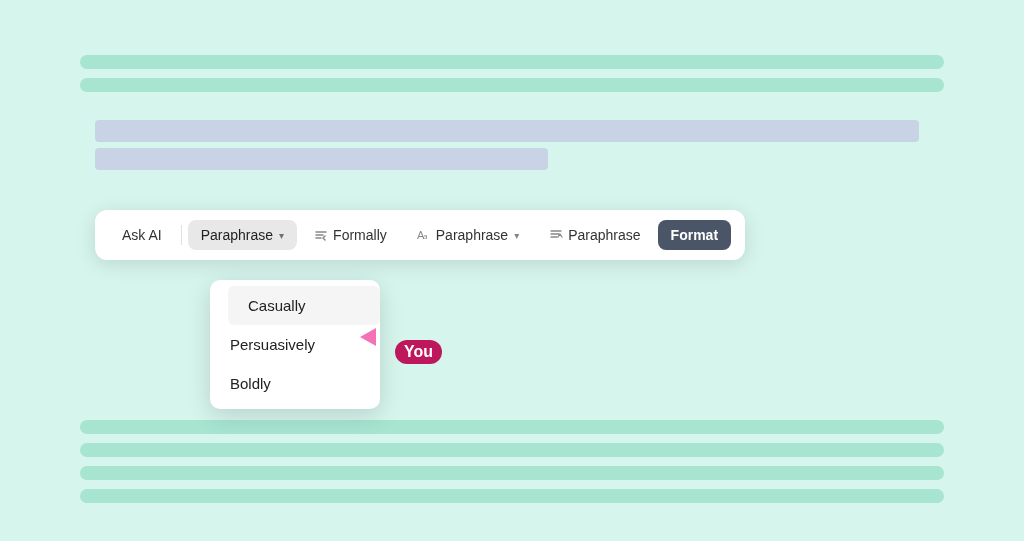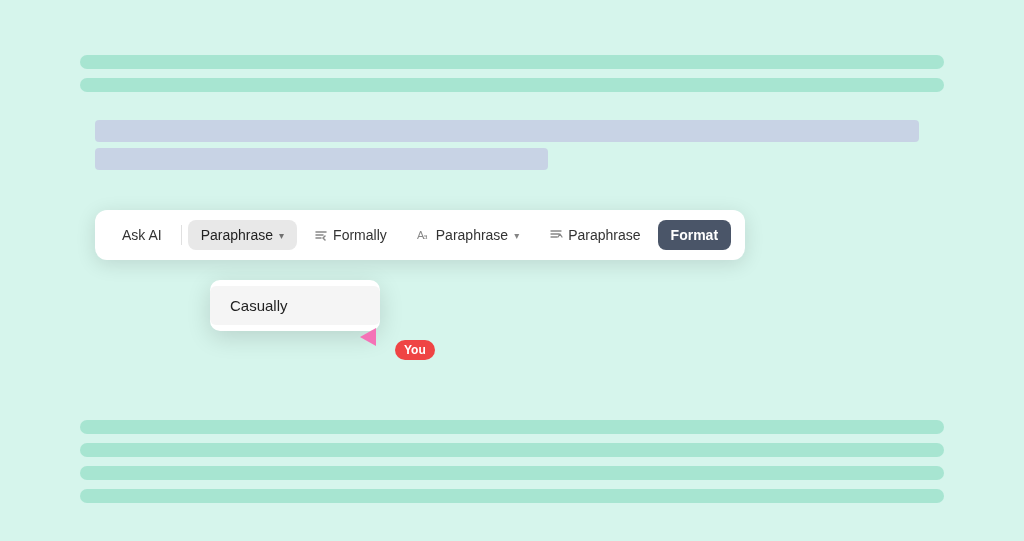--- a/index.html
+++ b/index.html
@@ -133,30 +133,31 @@
       padding: 11px 20px;
       font-size: 15px;
       color: #222;
       cursor: pointer;
       border-radius: 6px;
       font-weight: 400;
     }
 
     .dropdown-item.active {
       background: #f5f5f5;
+      margin-left: 18px;
     }
 
     
     .you-badge {
       position: absolute;
       top: 340px;
       left: 395px;
-      background: #ef4444;
+      background: #be185d;
       color: #fff;
-      font-size: 12px;
+      font-size: 16px;
       font-weight: 600;
       padding: 3px 9px;
       border-radius: 12px;
       z-index: 30;
     }
 
     
     .cursor-arrow {
       position: absolute;
       top: 328px;
@@ -238,19 +239,25 @@
 
   <button class="toolbar-btn format">
     <span>Format</span>
   </button>
 </div>
 
 <div class="dropdown">
   <div class="dropdown-item active">
     <span>Casually</span>
   </div>
+  <div class="dropdown-item">
+    <span>Persuasively</span>
+  </div>
+  <div class="dropdown-item">
+    <span>Boldly</span>
+  </div>
 </div>
 
 <div class="cursor-arrow"></div>
 
 <div class="you-badge">
   <span>You</span>
 </div>
 
 </body></html>

